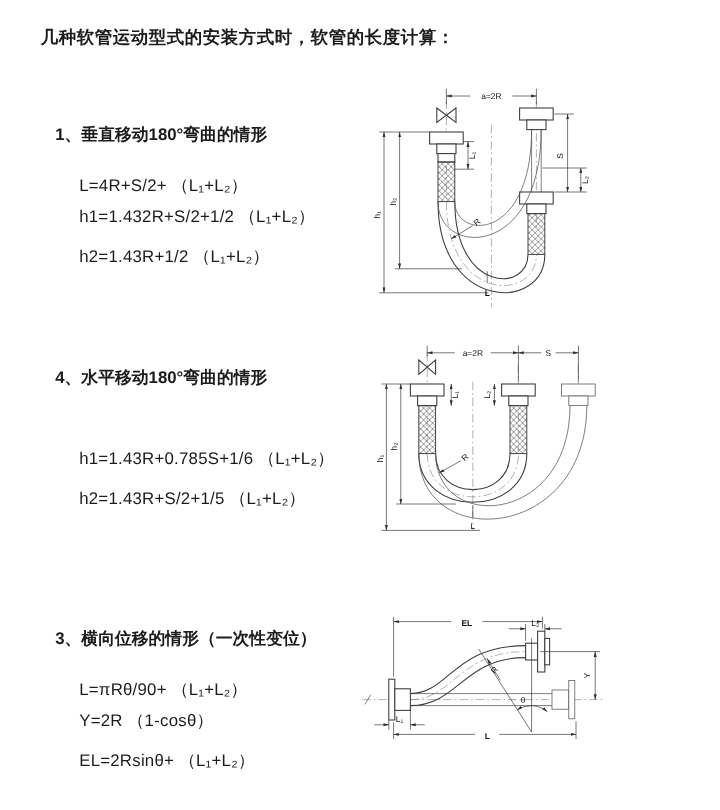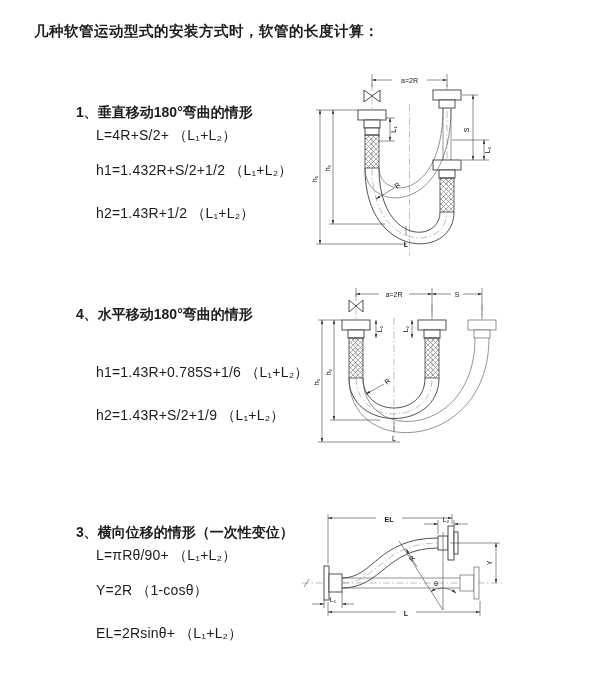--- a/index.html
+++ b/index.html
@@ -1,22 +1,22 @@
 <!DOCTYPE html>
 <html><head>
 <meta charset="utf-8">
 <style>
   html,body{margin:0;padding:0;background:#fff;}
   body{width:600px;height:675px;font-family:"Liberation Sans","DejaVu Sans",sans-serif;color:#1c1c1c;}
   .page{position:relative;width:600px;height:675px;background:#ffffff;overflow:hidden;}
   .title{position:absolute;left:34px;top:22px;font-size:14.5px;font-weight:bold;letter-spacing:.5px;white-space:nowrap;}
-  .sec{position:absolute;left:46px;width:270px;height:110px;margin-left:30px;}
+  .sec{position:absolute;left:46px;width:270px;height:110px;}
   .hd{position:absolute;left:0;top:0;font-size:14px;font-weight:bold;white-space:nowrap;}
   .fm{position:absolute;left:20px;font-size:14px;white-space:nowrap;letter-spacing:.2px;}
-  .fm1{top:23px}.fm2{top:58px}.fm3{top:101px}
+  .fm1{top:42px}.fm2{top:68px}.fm3{top:101px}
   .diag{position:absolute;}
   svg{display:block;}
   .ln{stroke:#3d3d3d;stroke-width:.9;fill:none;}
   .ln rect{fill:#ffffff;}
   .thin{stroke:#5a5a5a;stroke-width:.65;fill:none;}
   .thin rect{fill:#ffffff;}
   .cl{stroke:#8a8a8a;stroke-width:.55;fill:none;stroke-dasharray:7 2.5 1.5 2.5;}
   .dim line,.dim path{stroke:#2f2f2f;stroke-width:.55;fill:none;}
   .dim text{fill:#111;stroke:none;font-size:7px;}
   .braid{fill:url(#braid);stroke:#3d3d3d;stroke-width:.8;}
@@ -43,21 +43,21 @@
   <div class="sec" style="top:104px">
     <div class="hd">1、垂直移动180°弯曲的情形</div>
     <div class="fm fm1">L=4R+S/2+ （L₁+L₂）</div>
     <div class="fm fm2">h1=1.432R+S/2+1/2 （L₁+L₂）</div>
     <div class="fm fm3">h2=1.43R+1/2 （L₁+L₂）</div>
   </div>
 
   <div class="sec" style="top:306px">
     <div class="hd">4、水平移动180°弯曲的情形</div>
     <div class="fm fm2">h1=1.43R+0.785S+1/6 （L₁+L₂）</div>
-    <div class="fm fm3">h2=1.43R+S/2+1/9 （L₁+L₂）</div>
+    <div class="fm fm3">h2=1.43R+S/2+1/5 （L₁+L₂）</div>
   </div>
 
   <div class="sec" style="top:524px">
     <div class="hd">3、横向位移的情形（一次性变位）</div>
     <div class="fm fm1">L=πRθ/90+ （L₁+L₂）</div>
     <div class="fm fm2">Y=2R （1-cosθ）</div>
     <div class="fm fm3">EL=2Rsinθ+ （L₁+L₂）</div>
   </div>
 
   <div class="diag" style="left:306px;top:64px">

